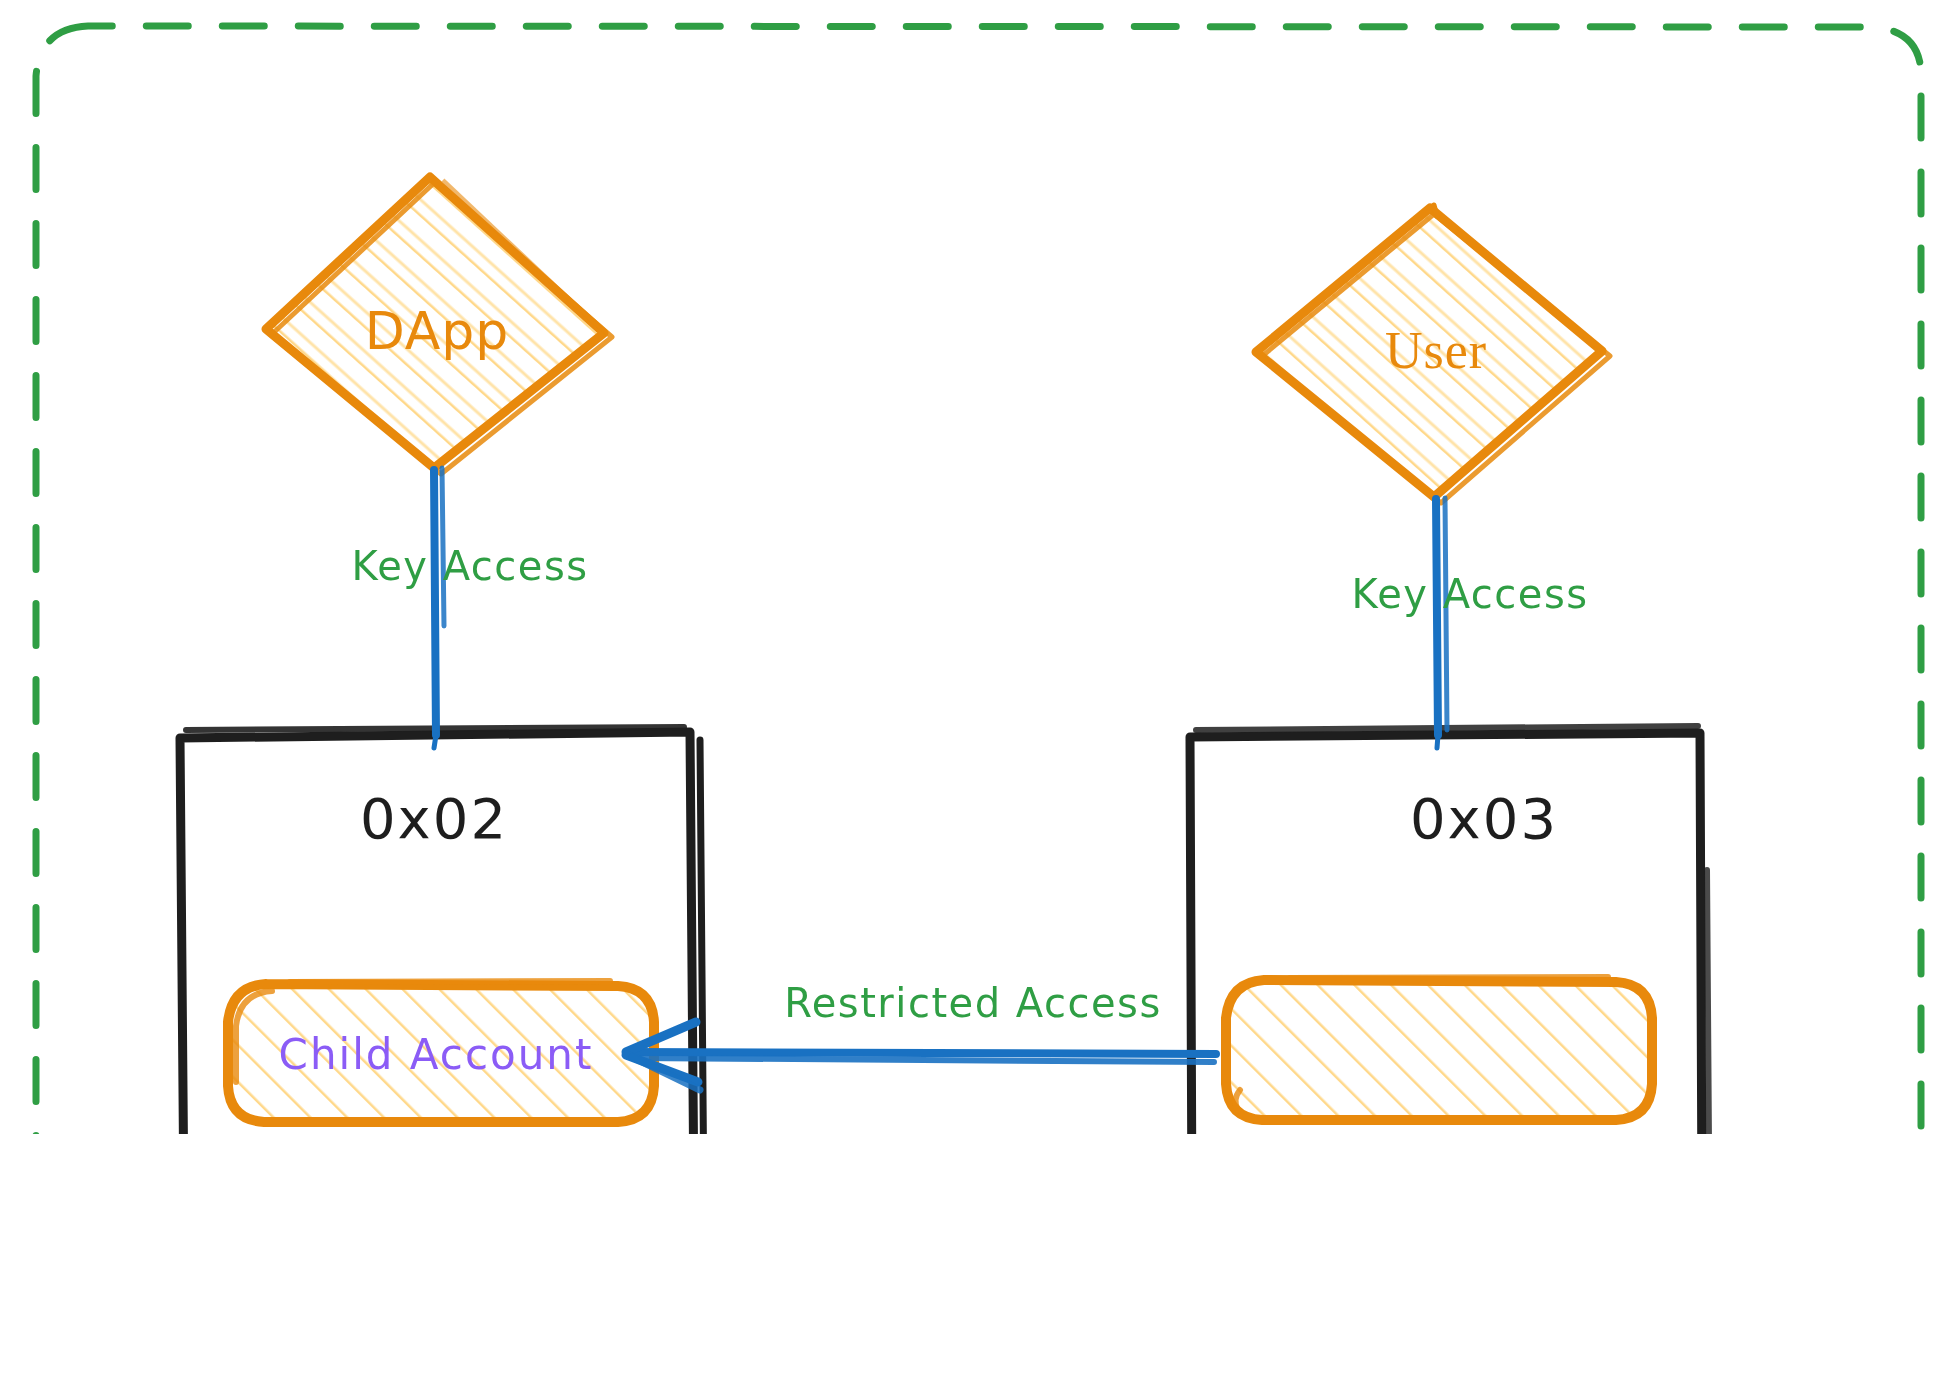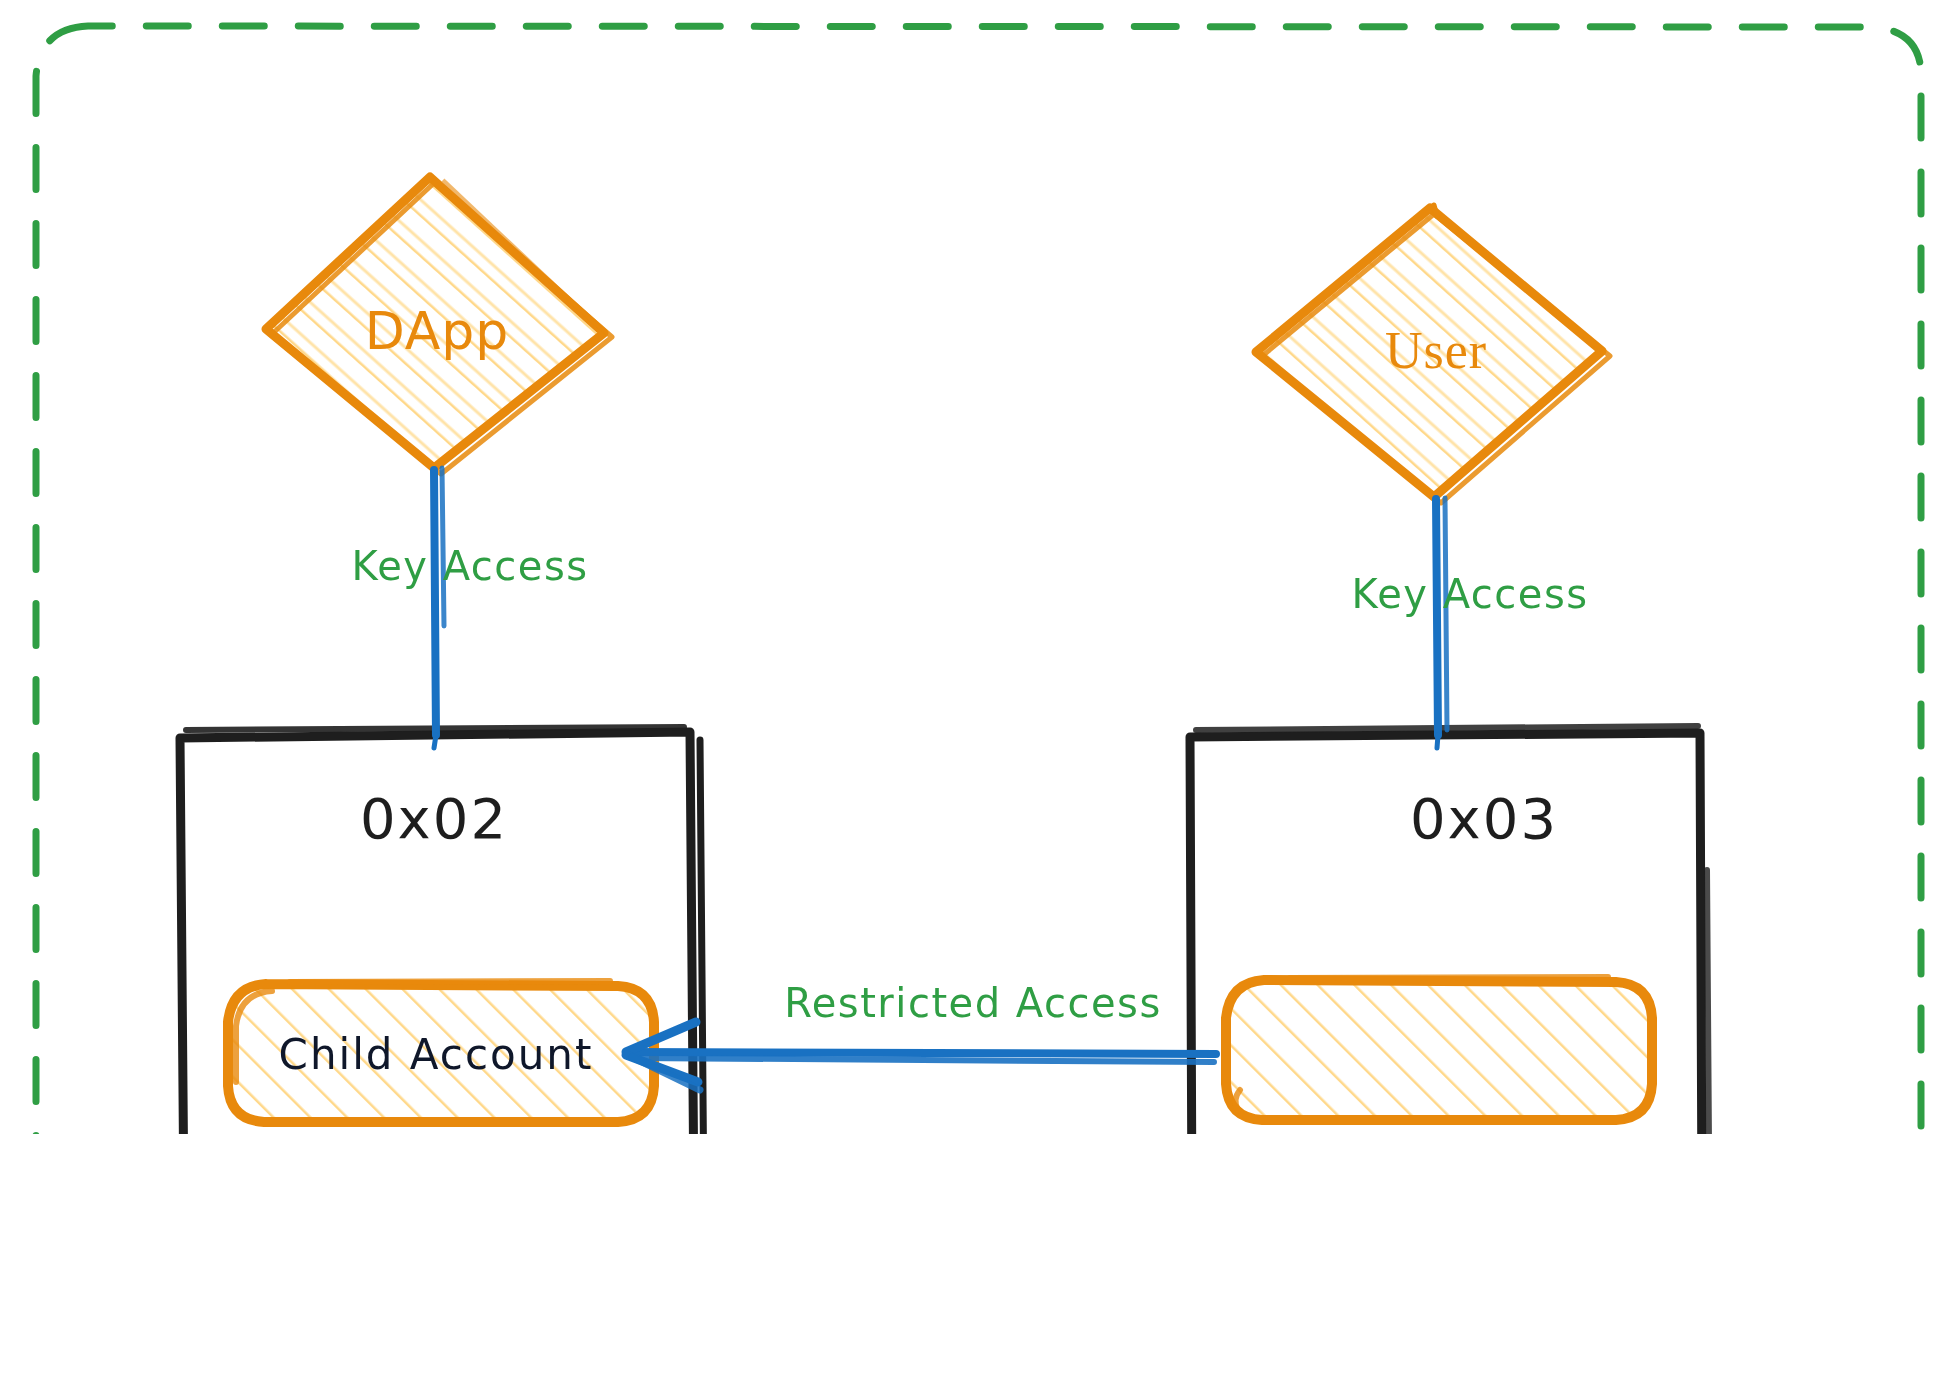--- a/index.html
+++ b/index.html
@@ -38,21 +38,21 @@
     letter-spacing: 1px;
   }
   .txt-addr {
     font-size: 56px;
     color: #1e1e1e;
     font-weight: 400;
     letter-spacing: 2px;
   }
   .txt-account {
     font-size: 42px;
-    color: #0f172a;
+    color: #8b5cf6;
     font-weight: 500;
     letter-spacing: 2px;
   }
   .txt-edge {
     font-size: 40px;
     color: #2f9e44;
     font-weight: 500;
     letter-spacing: 1.5px;
     z-index: 5;
   }

